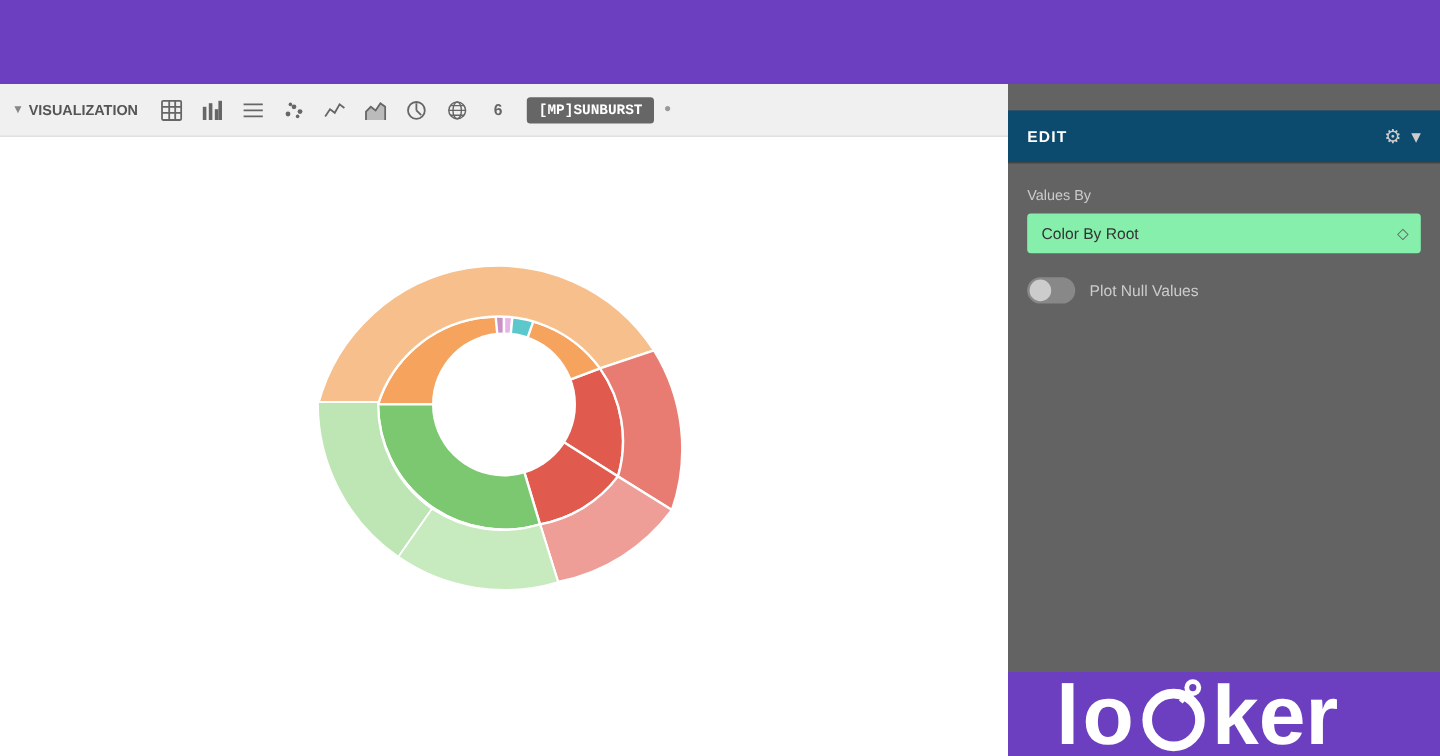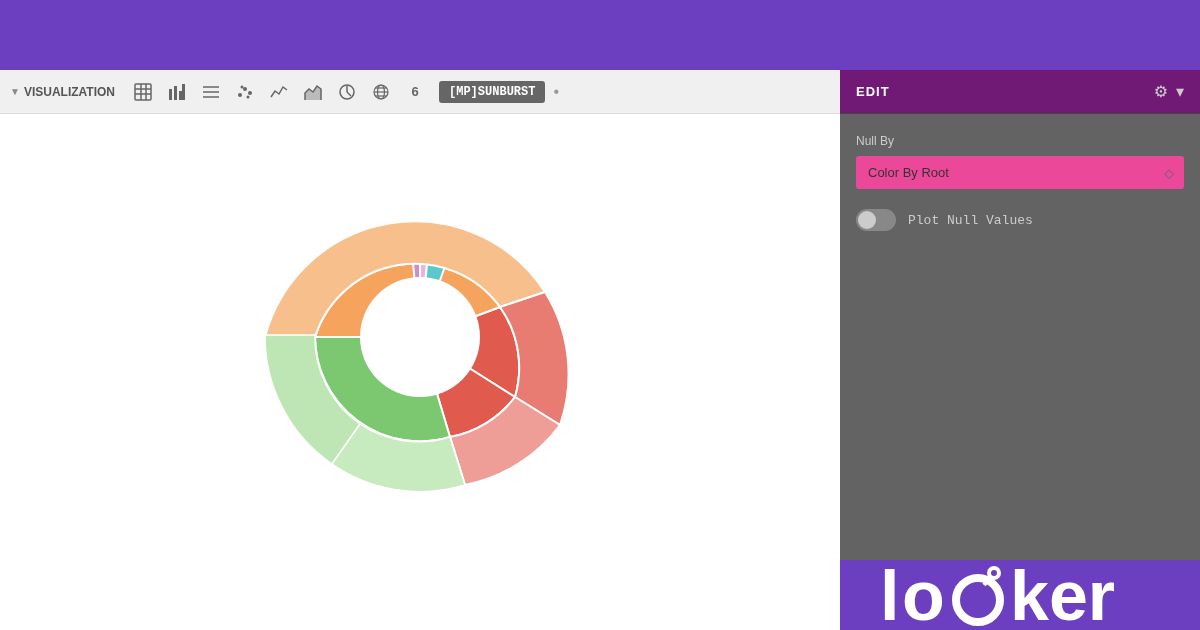--- a/index.html
+++ b/index.html
@@ -99,26 +99,27 @@
     
     .edit-panel {
       width: 360px;
       background: #636363;
       display: flex;
       flex-direction: column;
     }
 
     .edit-header {
       height: 44px;
-      background: #701a75;
+      background: #0c4a6e;
       display: flex;
       align-items: center;
       justify-content: space-between;
       padding: 0 16px;
       border-bottom: 1px solid #444;
+      margin-top: 22px;
     }
 
     .edit-title {
       color: #fff;
       font-size: 13px;
       font-weight: bold;
       letter-spacing: 1px;
     }
 
     .edit-header-icons {
@@ -188,21 +189,20 @@
       height: 22px;
       border-radius: 2px;
       cursor: pointer;
     }
 
     
     .toggle-row {
       display: flex;
       align-items: center;
       gap: 12px;
-      font-family: Liberation Mono, monospace;
     }
 
     .toggle {
       width: 40px;
       height: 22px;
       background: #888;
       border-radius: 11px;
       position: relative;
       cursor: pointer;
     }
@@ -385,23 +385,23 @@
       <span class="edit-title">EDIT</span>
       <div class="edit-header-icons">
         <span class="edit-header-icon">⚙</span>
         <span class="edit-header-icon">▾</span>
       </div>
     </div>
 
     <div class="edit-body">
 
       <div>
-        <div class="edit-section-label">Null By</div>
+        <div class="edit-section-label">Values By</div>
         <div class="select-wrapper">
-          <select style="width:100%;padding:9px 12px;background:#ec4899;border:none;border-radius:3px;font-size:13px;color:#333;appearance:none;cursor:pointer;">
+          <select style="width:100%;padding:9px 12px;background:#86efac;border:none;border-radius:3px;font-size:13px;color:#333;appearance:none;cursor:pointer;">
             <option>Color By Root</option>
             <option>Color By Dimension</option>
             <option>Color By Value</option>
           </select>
           <span class="select-arrow">⬦</span>
         </div>
       </div>
 
 
       <div class="toggle-row">

